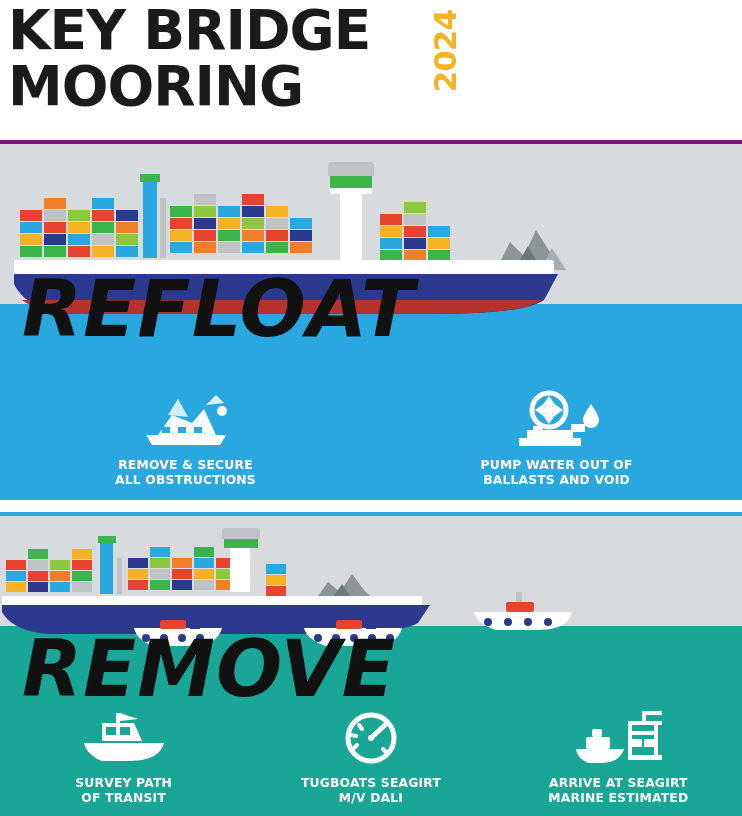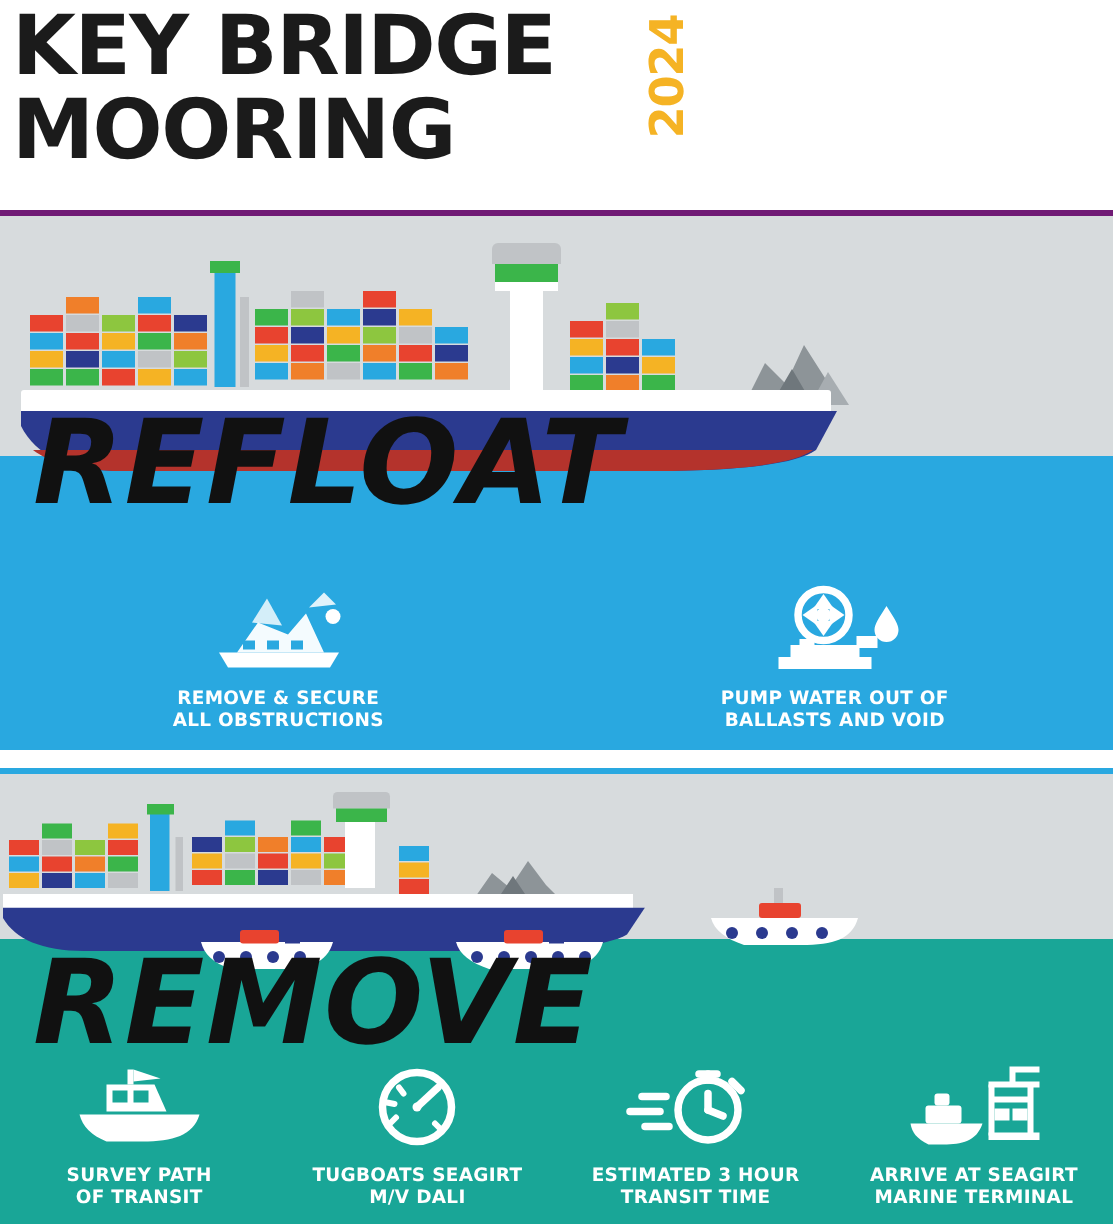--- a/index.html
+++ b/index.html
@@ -400,54 +400,37 @@
             <path d="M28,26 L33,27" stroke-width="4" stroke-linecap="round"></path>
             <path d="M36,16 L39,20" stroke-width="4" stroke-linecap="round"></path>
             <path d="M60,40 L64,44" stroke-width="4" stroke-linecap="round"></path>
             <circle cx="48" cy="29" r="3" fill="#ffffff" stroke="none"></circle>
           </svg>
         </div>
         <div class="cap">TUGBOATS SEAGIRT
 M/V DALI</div>
       </div>
 
-      <div class="iconcell">
-        <div class="glyph">
-          <svg width="96" height="58" viewBox="0 0 96 58" fill="none" stroke="#ffffff" stroke-width="5">
-            <circle cx="56" cy="31" r="20"></circle>
-            <path d="M56,31 L56,20" stroke-linecap="round"></path>
-            <path d="M56,31 L66,35" stroke-linecap="round"></path>
-            <path d="M50,7 L62,7" stroke-linecap="round"></path>
-            <path d="M56,7 L56,11" stroke-linecap="round"></path>
-            <path d="M72,12 L78,18" stroke-linecap="round"></path>
-            <path d="M12,22 L28,22" stroke-linecap="round"></path>
-            <path d="M4,32 L24,32" stroke-linecap="round"></path>
-            <path d="M14,42 L30,42" stroke-linecap="round"></path>
-          </svg>
-        </div>
-        <div class="cap">ESTIMATED 3 HOUR
-TRANSIT TIME</div>
-      </div>
 
       <div class="iconcell">
         <div class="glyph">
           <svg width="96" height="58" viewBox="0 0 96 58" fill="#ffffff">
             <path d="M6,40 L54,40 C50,52 40,54 28,54 L18,54 C10,50 7,46 6,40 Z"></path>
             <rect x="16" y="28" width="24" height="12" rx="2"></rect>
             <rect x="22" y="20" width="10" height="8" rx="2"></rect>
             <g stroke="#ffffff" stroke-width="4" fill="none">
               <path d="M60,48 L60,14"></path>
               <path d="M86,48 L86,14"></path>
               <path d="M58,14 L92,14"></path>
               <path d="M60,24 L86,24"></path>
               <path d="M74,14 L74,4 L92,4"></path>
             </g>
             <rect x="58" y="46" width="34" height="5"></rect>
             <rect x="62" y="30" width="10" height="8"></rect>
             <rect x="74" y="30" width="10" height="8"></rect>
           </svg>
         </div>
         <div class="cap">ARRIVE AT SEAGIRT
-MARINE TERMINAL</div>
+MARINE ESTIMATED</div>
       </div>
     </div>
   </div>
 </div>
 
 </body></html>

